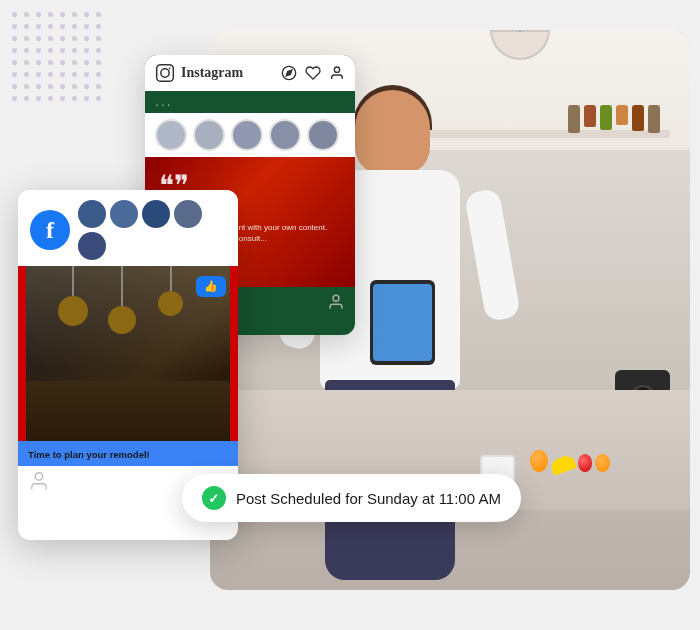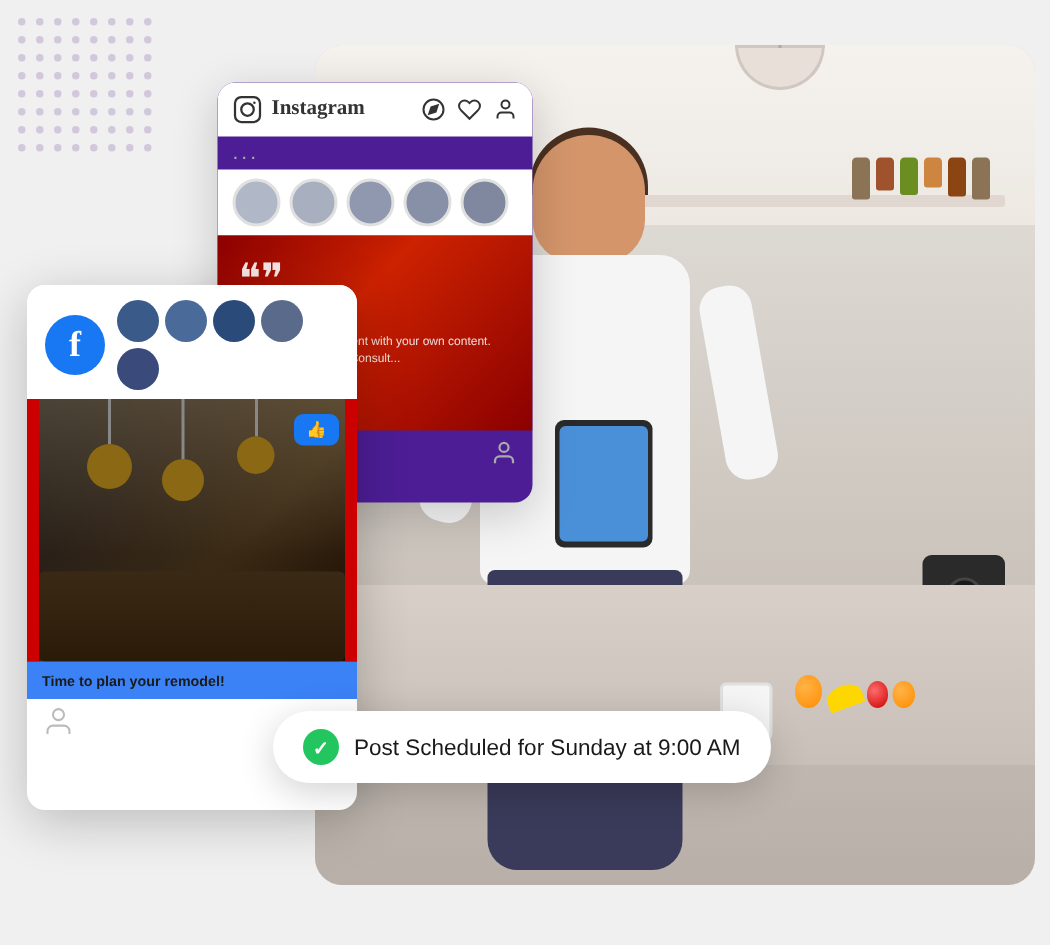--- a/index.html
+++ b/index.html
@@ -263,21 +263,21 @@
       left: 50%;
     }
 
     
     .instagram-card {
       position: absolute;
       top: 55px;
       left: 145px;
       width: 210px;
       height: 280px;
-      background: #4c1d95;
+      background: #14532d;
       border-radius: 12px;
       box-shadow: 0 8px 30px rgba(0,0,0,0.18);
       overflow: hidden;
       z-index: 10;
     }
 
     .instagram-header {
       display: flex;
       align-items: center;
       justify-content: space-between;
@@ -822,16 +822,16 @@
         <path d="M20 21v-2a4 4 0 0 0-4-4H8a4 4 0 0 0-4 4v2"></path>
         <circle cx="12" cy="7" r="4"></circle>
       </svg>
     </div>
   </div>
 
   <div class="notification-toast">
     <div class="check-icon-circle">
       <span class="check-mark">✓</span>
     </div>
-    <span class="notification-text">Post Scheduled for Sunday at 9:00 AM</span>
+    <span class="notification-text">Post Scheduled for Sunday at 11:00 AM</span>
   </div>
 
 </div>
 
 </body></html>

